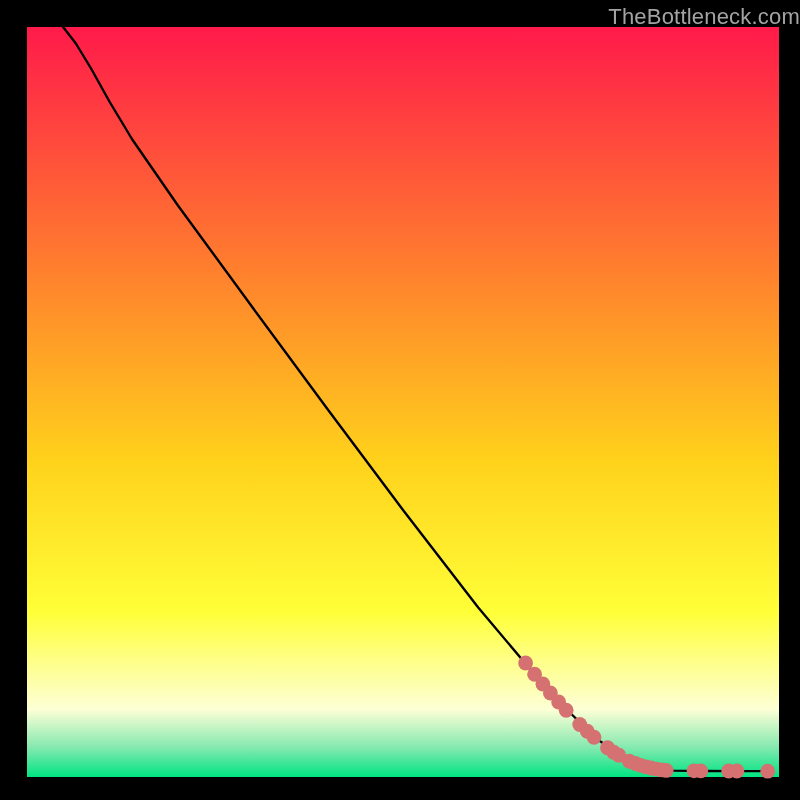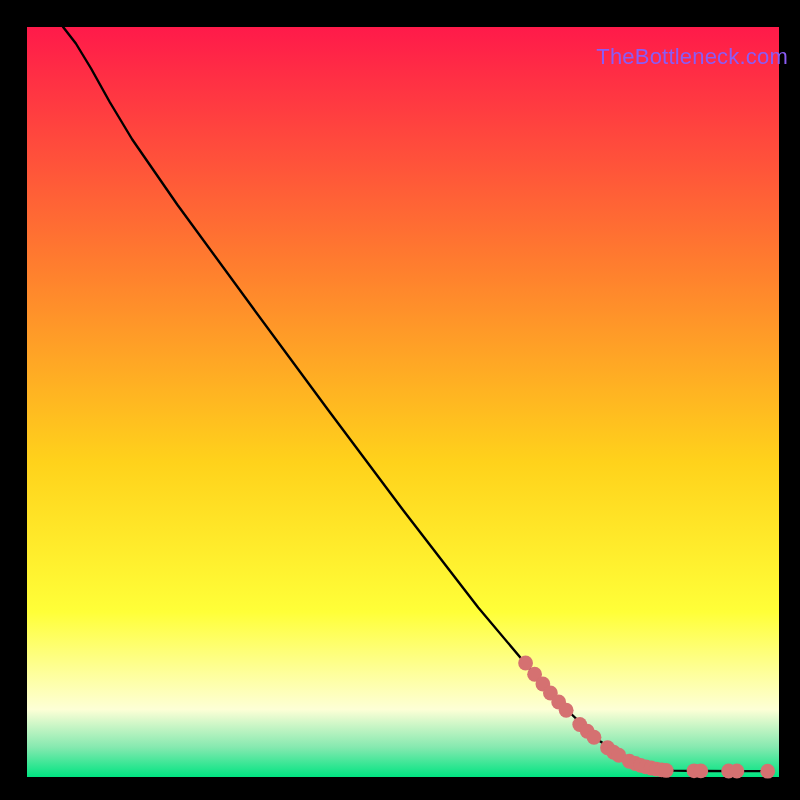--- a/index.html
+++ b/index.html
@@ -14,27 +14,26 @@
     position: absolute;
     left: 0;
     top: 0;
     width: 800px;
     height: 800px;
     background: #000;
   }
   .watermark {
     position: absolute;
     top: 4px;
-    right: 12px;
+    right: 0;
     font-family: Arial, Helvetica, sans-serif;
     font-size: 22px;
-    color: #8b5cf6;
+    color: #a3a3a3;
     letter-spacing: 0.2px;
     user-select: none;
-    margin-top: 40px;
   }
   svg {
     position: absolute;
     left: 0;
     top: 0;
   }
 </style>
 </head>
 <body>
 <div class="frame">

